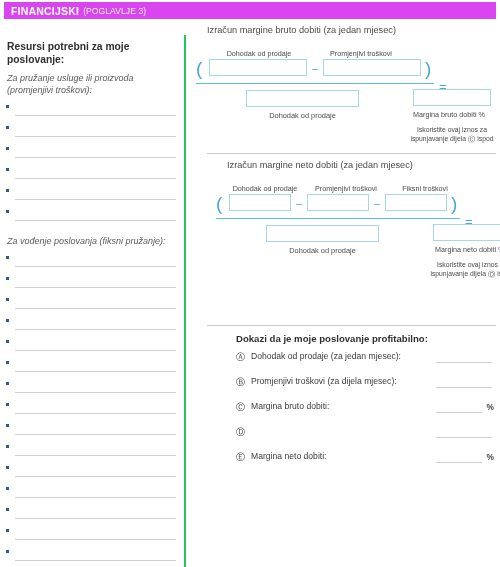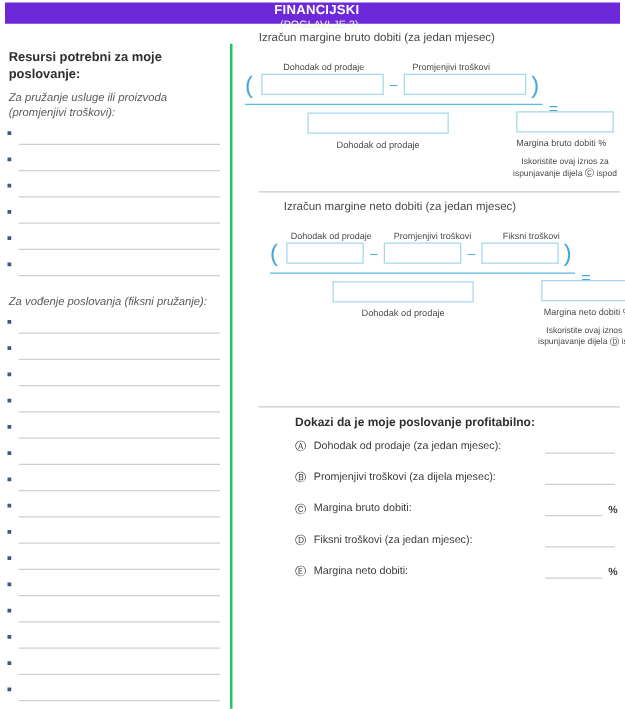--- a/index.html
+++ b/index.html
@@ -22,26 +22,25 @@
     box-sizing: border-box;
   }
 
   
   .header-bar {
     position: absolute;
     left: 4px;
     top: 2px;
     width: 492px;
     height: 17px;
-    background: #6d28d9;
+    background: #d946ef;
     display: flex;
     align-items: center;
     padding-left: 7px;
     box-sizing: border-box;
-    flex-direction: column;
   }
   .header-title {
     color: #ffffff;
     font-size: 10.5px;
     font-weight: bold;
     letter-spacing: 0.2px;
   }
   .header-sub {
     color: #eaf4dc;
     font-size: 8.5px;
@@ -428,21 +427,20 @@
               <span class="ev-line" style="left: 205px; right: 4px;"></span>
             </div>
             <div class="ev-row">
               <span class="ev-mark">Ⓒ</span>
               <span class="ev-text">Margina bruto dobiti:</span>
               <span class="ev-line" style="left: 205px; right: 14px;"></span>
               <span class="ev-pct" style="right: 2px;">%</span>
             </div>
             <div class="ev-row">
               <span class="ev-mark">Ⓓ</span>
-              <span class="ev-text">Fiksni troškovi (za jedan mjesec):</span>
               <span class="ev-line" style="left: 205px; right: 4px;"></span>
             </div>
             <div class="ev-row">
               <span class="ev-mark">Ⓔ</span>
               <span class="ev-text">Margina neto dobiti:</span>
               <span class="ev-line" style="left: 205px; right: 14px;"></span>
               <span class="ev-pct" style="right: 2px;">%</span>
             </div>
           </div>
       </div>

